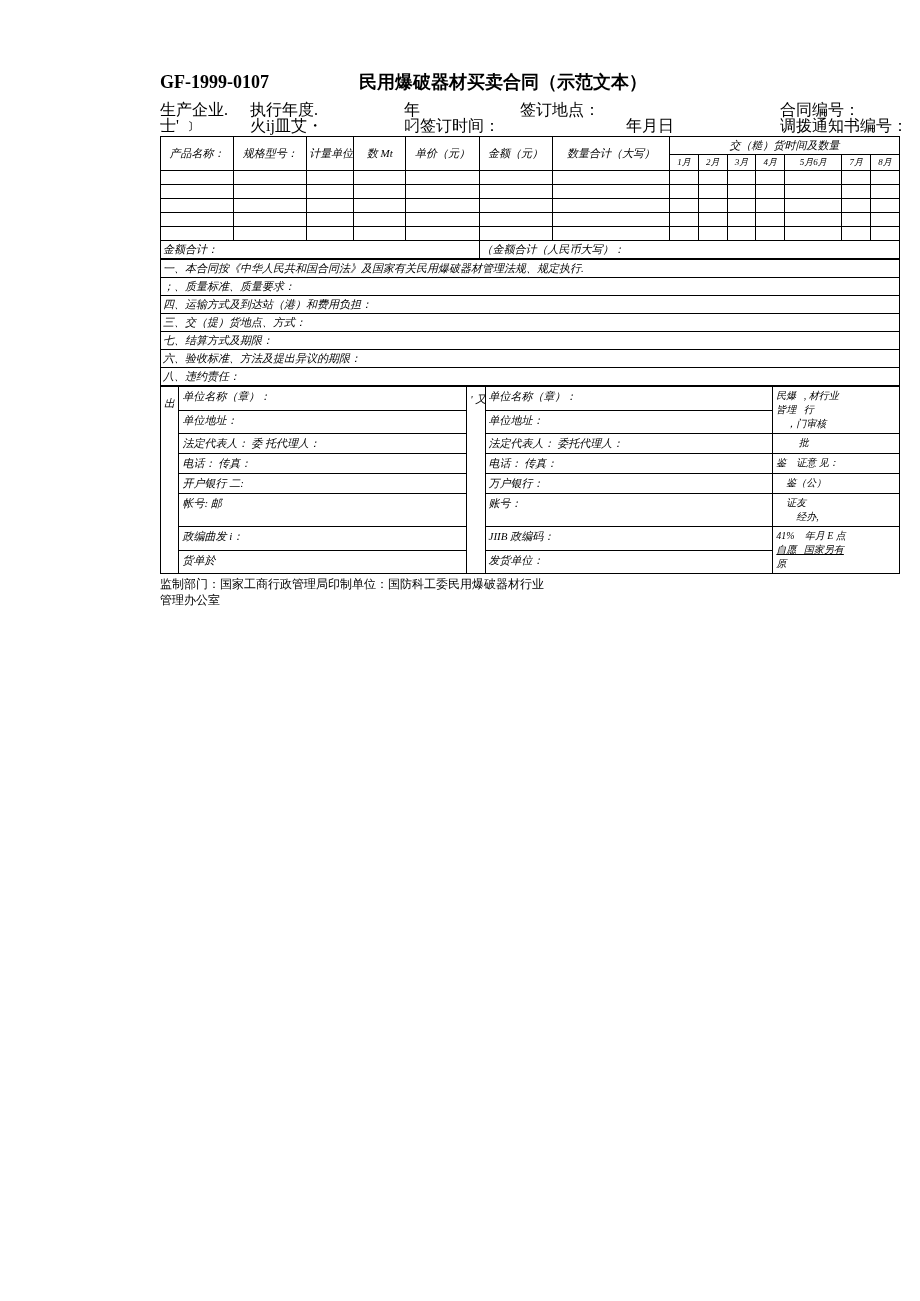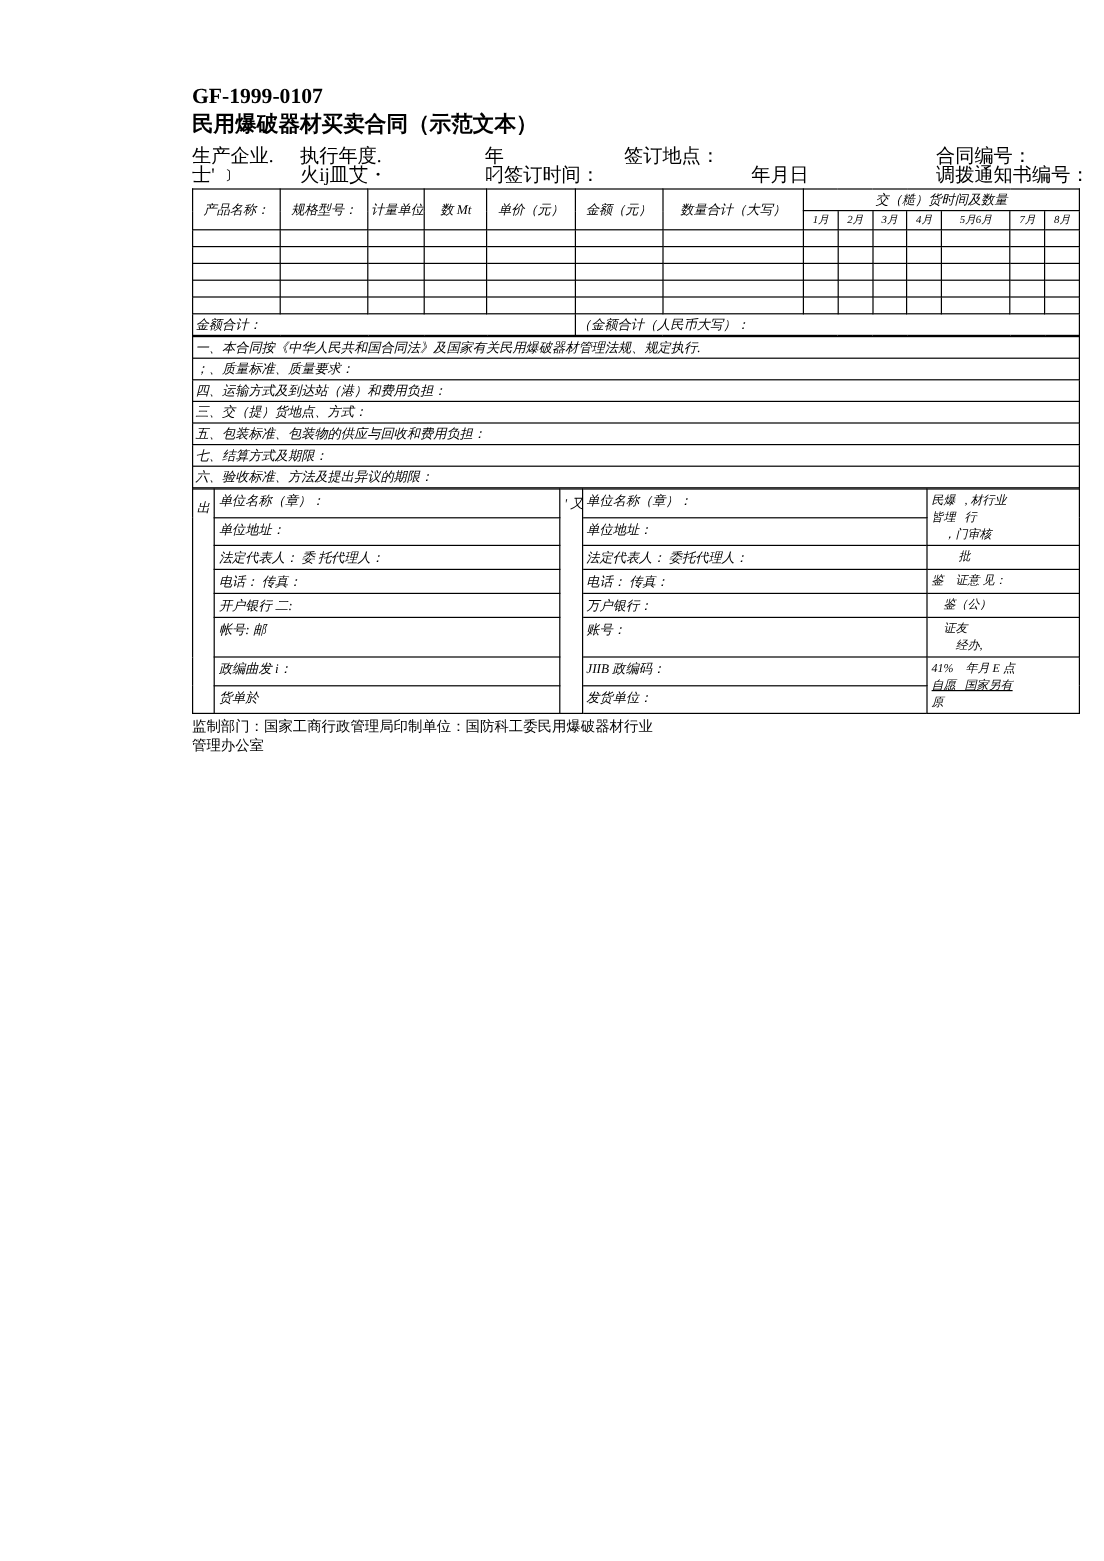--- a/index.html
+++ b/index.html
@@ -8,21 +8,20 @@
       font-size: 12px;
       color: #000;
       background: #fff;
       padding: 70px 20px 20px 160px;
       width: 920px;
     }
     .header-row {
       display: flex;
       align-items: baseline;
       margin-bottom: 8px;
-      flex-direction: column;
     }
     .doc-code {
       font-family: "Times New Roman", serif;
       font-size: 18px;
       font-weight: bold;
       margin-right: 90px;
     }
     .doc-title {
       font-size: 18px;
       font-weight: bold;
@@ -219,27 +218,27 @@
   <tr>
         <td>；、质量标准、质量要求：</td>
       </tr>
   <tr>
         <td>四、运输方式及到达站（港）和费用负担：</td>
       </tr>
   <tr>
         <td>三、交（提）货地点、方式：</td>
       </tr>
   <tr>
-        <td>五、包装标准、包装物的供应与回收和费用负担：</td>
-      </tr>
-  <tr>
         <td>七、结算方式及期限：</td>
       </tr>
   <tr>
         <td>六、验收标准、方法及提出异议的期限：</td>
+      </tr>
+  <tr>
+        <td>八、违约责任：</td>
       </tr>
 </tbody>
   </table>
 
 <table class="sig-table">
   <colgroup>
     <col style="width:16px">
       <col style="width:250px">
     <col style="width:16px">
       <col style="width:250px">

